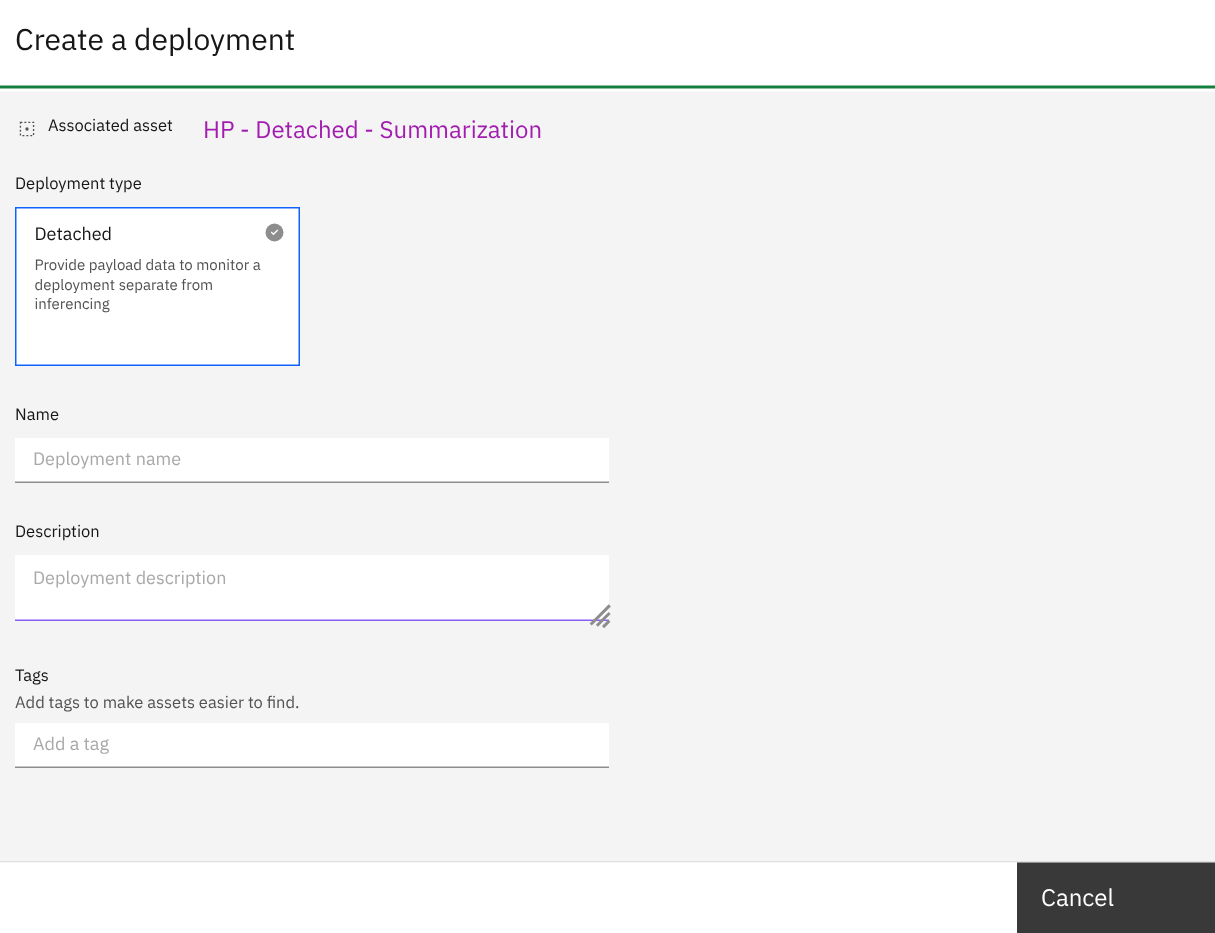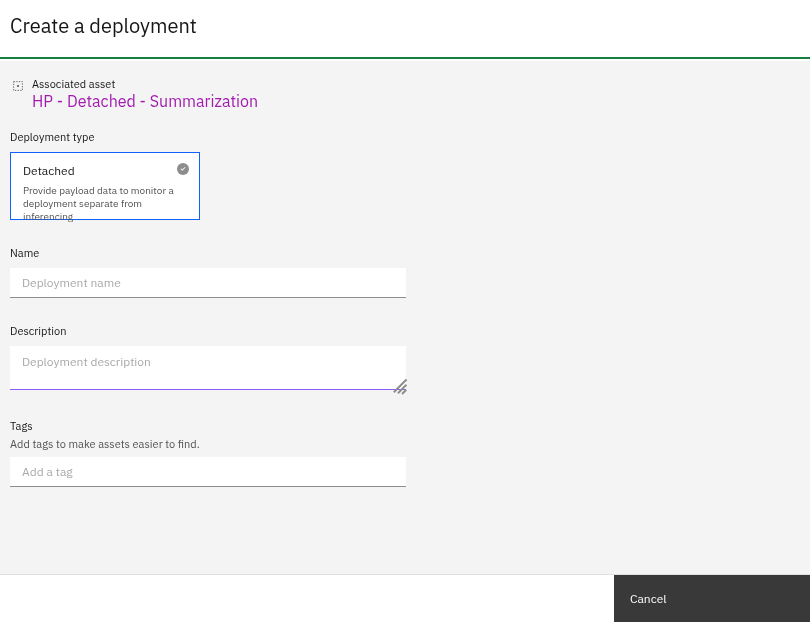--- a/index.html
+++ b/index.html
@@ -48,42 +48,43 @@
     width: 16px;
     height: 16px;
     display: inline-flex;
     align-items: center;
     justify-content: center;
     color: #525252;
     margin-top: 1px;
   }
   .assoc-text {
     display: flex;
-    flex-direction: column;
+    flex-direction: row;
     line-height: 1.3;
+    gap: 20px;
   }
   .assoc-label {
     font-size: 11px;
     color: #161616;
   }
   .assoc-value {
     font-size: 16px;
     color: #a21caf;
   }
 
   .section-label {
     font-size: 11px;
     color: #161616;
     margin-bottom: 8px;
     display: block;
   }
 
   .dep-type-card {
     width: 190px;
-    height: 68px;
+    height: 106px;
     background: #ffffff;
     border: 1px solid #0f62fe;
     padding: 10px 12px 10px 12px;
     box-sizing: border-box;
     position: relative;
   }
   .dep-type-title {
     font-size: 12px;
     color: #161616;
     margin-bottom: 6px;
@@ -180,26 +181,26 @@
     right: 0;
     height: 47px;
     display: flex;
     border-top: 1px solid #e0e0e0;
   }
   .footer-spacer {
     flex: 1;
     background: #ffffff;
   }
   .btn {
-    width: 196px;
+    width: 132px;
     height: 47px;
     display: flex;
     align-items: center;
     padding: 0 16px;
-    font-size: 12px;
+    font-size: 16px;
     border: none;
     cursor: pointer;
     font-family: inherit;
     box-sizing: border-box;
   }
   .btn-cancel {
     background: #393939;
     color: #ffffff;
   }
   .btn-create {

